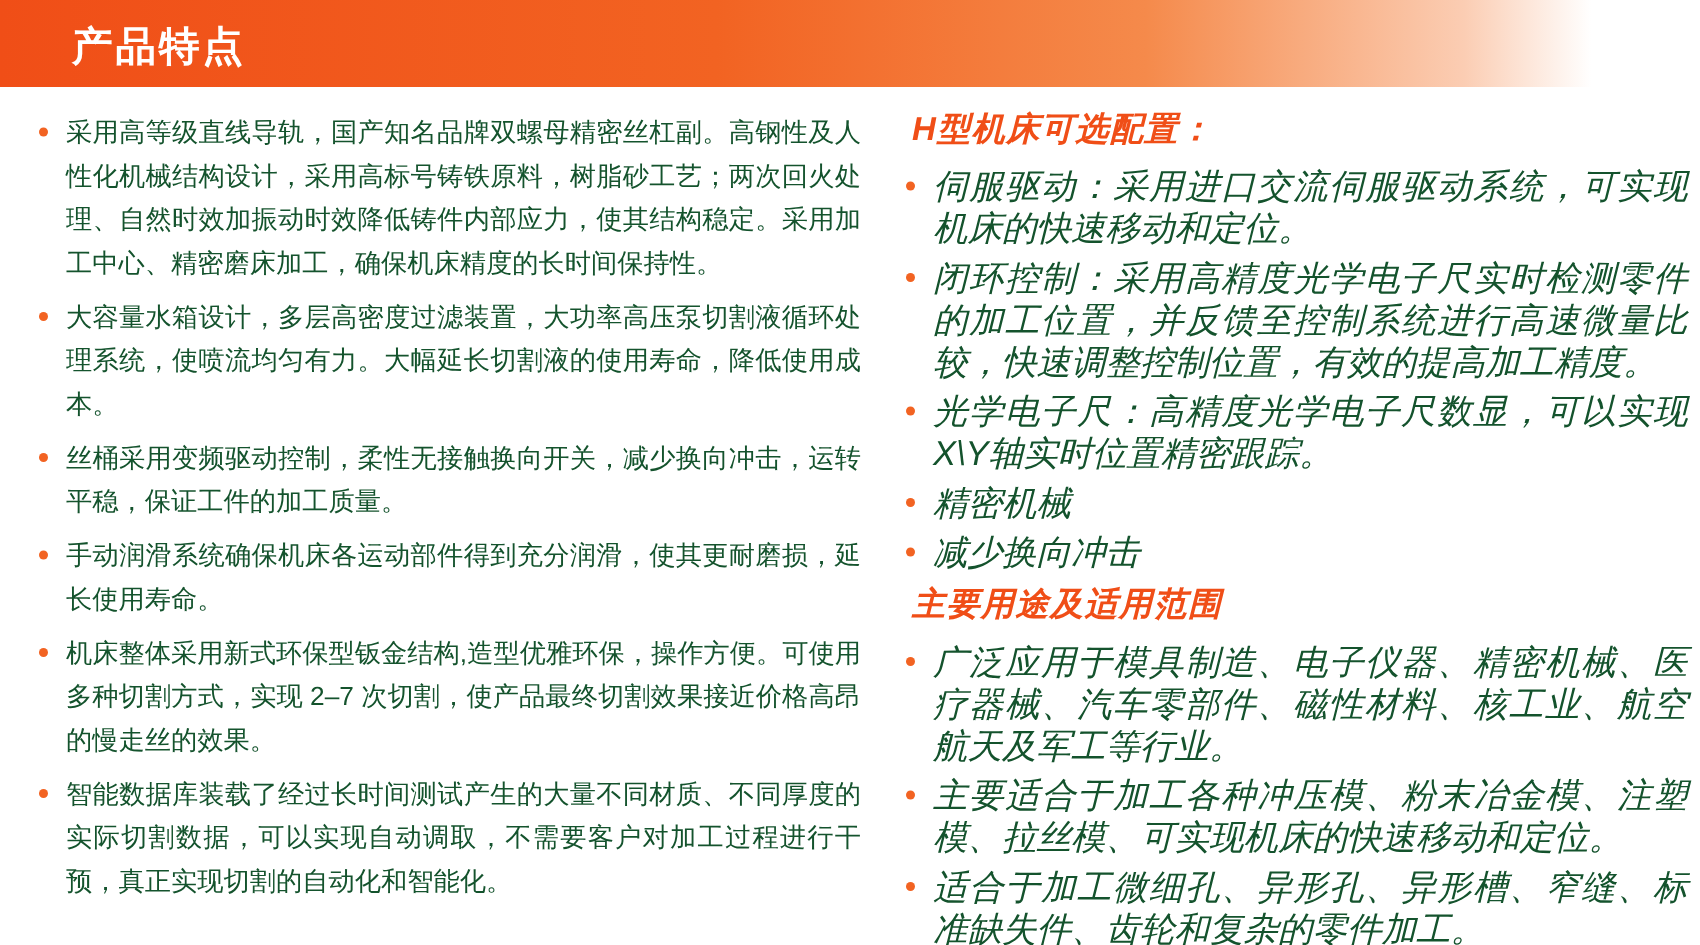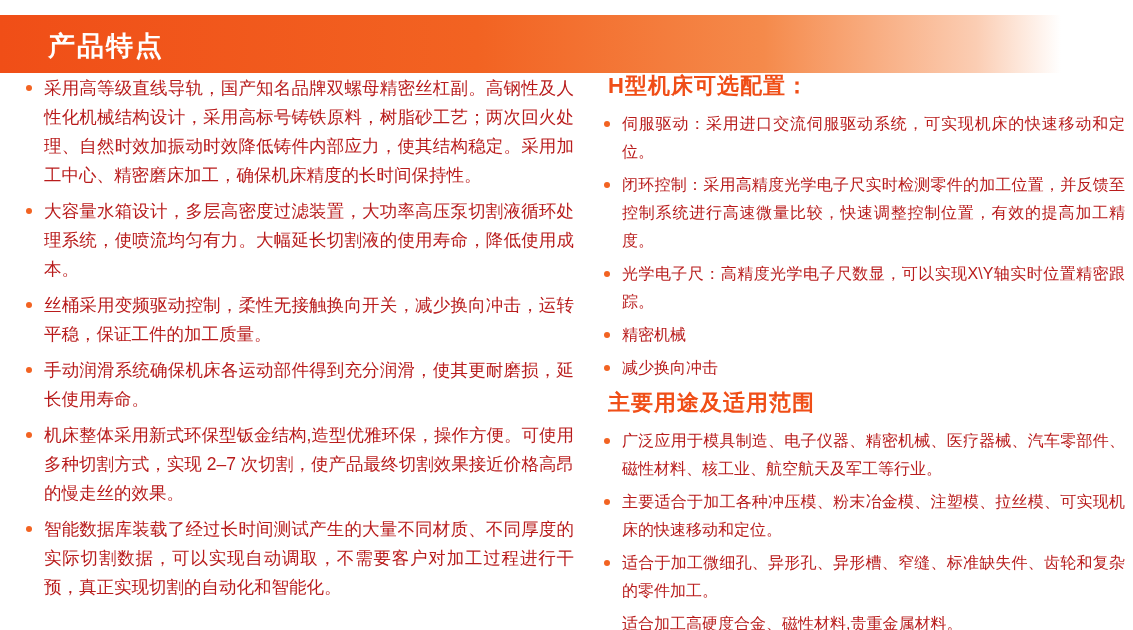--- a/index.html
+++ b/index.html
@@ -17,21 +17,21 @@
   .page {
     position: relative;
     width: 1133px;
     height: 630px;
     box-sizing: border-box;
   }
   
   .header-banner {
     position: absolute;
     left: 0;
-    top: 15px;
+    top: 0;
     width: 1061px;
     height: 58px;
     background: linear-gradient(90deg, #f04e17 0%, #f26322 45%, #f58a4b 72%, #fbcdb3 92%, #ffffff 100%);
   }
   .header-title {
     position: absolute;
     left: 48px;
     top: 16px;
     font-size: 27px;
     font-weight: bold;
@@ -51,47 +51,48 @@
   }
   .col-left {
     width: 592px;
     padding: 16px 18px 0 22px;
     box-sizing: border-box;
   }
   .col-right {
     width: 541px;
     padding: 10px 8px 0 8px;
     box-sizing: border-box;
+    font-style: italic;
   }
   
   ul.bullets {
     list-style: none;
     margin: 0;
     padding: 0;
   }
   ul.bullets > li {
     position: relative;
     padding-left: 22px;
     margin-bottom: 7px;
     font-size: 17.5px;
     line-height: 29px;
-    color: #b91c1c;
+    color: #14532d;
     text-align: justify;
   }
   ul.bullets > li .dot {
     position: absolute;
     left: 4px;
     top: 11px;
     width: 6px;
     height: 6px;
     border-radius: 50%;
     background: #f26322;
   }
   ul.bullets.right > li {
-    font-size: 16px;
+    font-size: 23px;
     line-height: 28px;
     margin-bottom: 5px;
   }
   
   .sub-head {
     font-size: 22px;
     font-weight: bold;
     color: #f04e17;
     line-height: 32px;
     margin: 2px 0 8px 8px;

